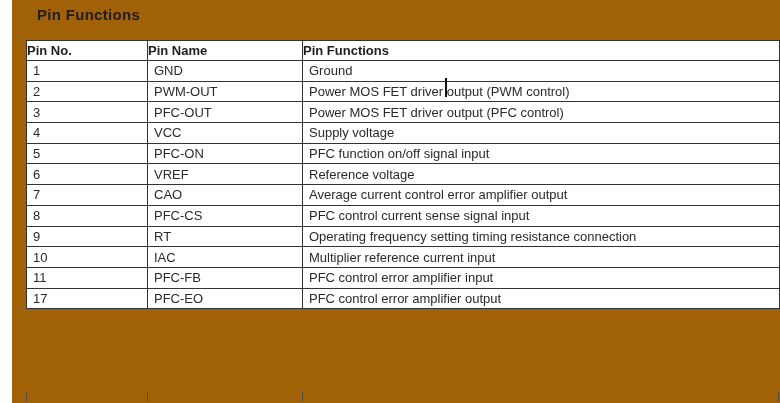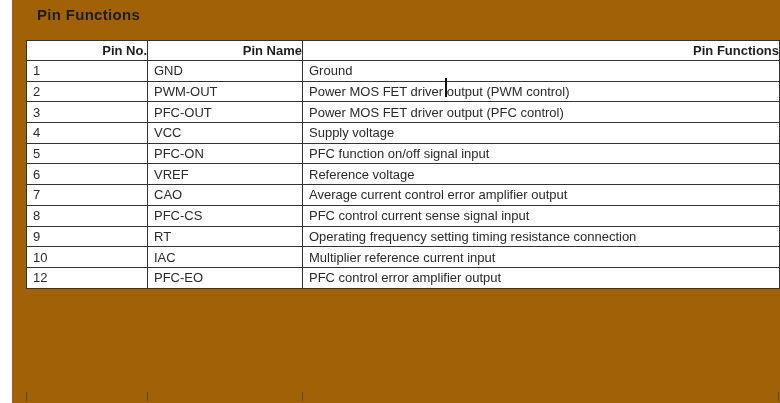--- a/index.html
+++ b/index.html
@@ -37,21 +37,21 @@
     border: 1px solid #333333;
     font-size: 13px;
     overflow: hidden;
     white-space: nowrap;
     background: #ffffff;
   }
   .pin-table th {
     height: 19px;
     padding: 0;
     font-weight: bold;
-    text-align: right;
+    text-align: left;
     color: #1e1e1e;
   }
   .pin-table td {
     height: 19.7px;
     padding: 0 2px 0 6px;
     text-align: left;
     vertical-align: middle;
     color: #2a2a2a;
   }
   .text-caret {
@@ -148,23 +148,28 @@
       <td>RT</td>
       <td>Operating frequency setting timing resistance connection</td>
     </tr>
 
     <tr>
       <td>10</td>
       <td>IAC</td>
       <td>Multiplier reference current input</td>
     </tr>
 
+    <tr>
+      <td>11</td>
+      <td>PFC-FB</td>
+      <td>PFC control error amplifier input</td>
+    </tr>
 
     <tr>
-      <td>12</td>
+      <td>17</td>
       <td>PFC-EO</td>
       <td>PFC control error amplifier output</td>
     </tr>
 
 
 
 
   </tbody>
   </table>
 

